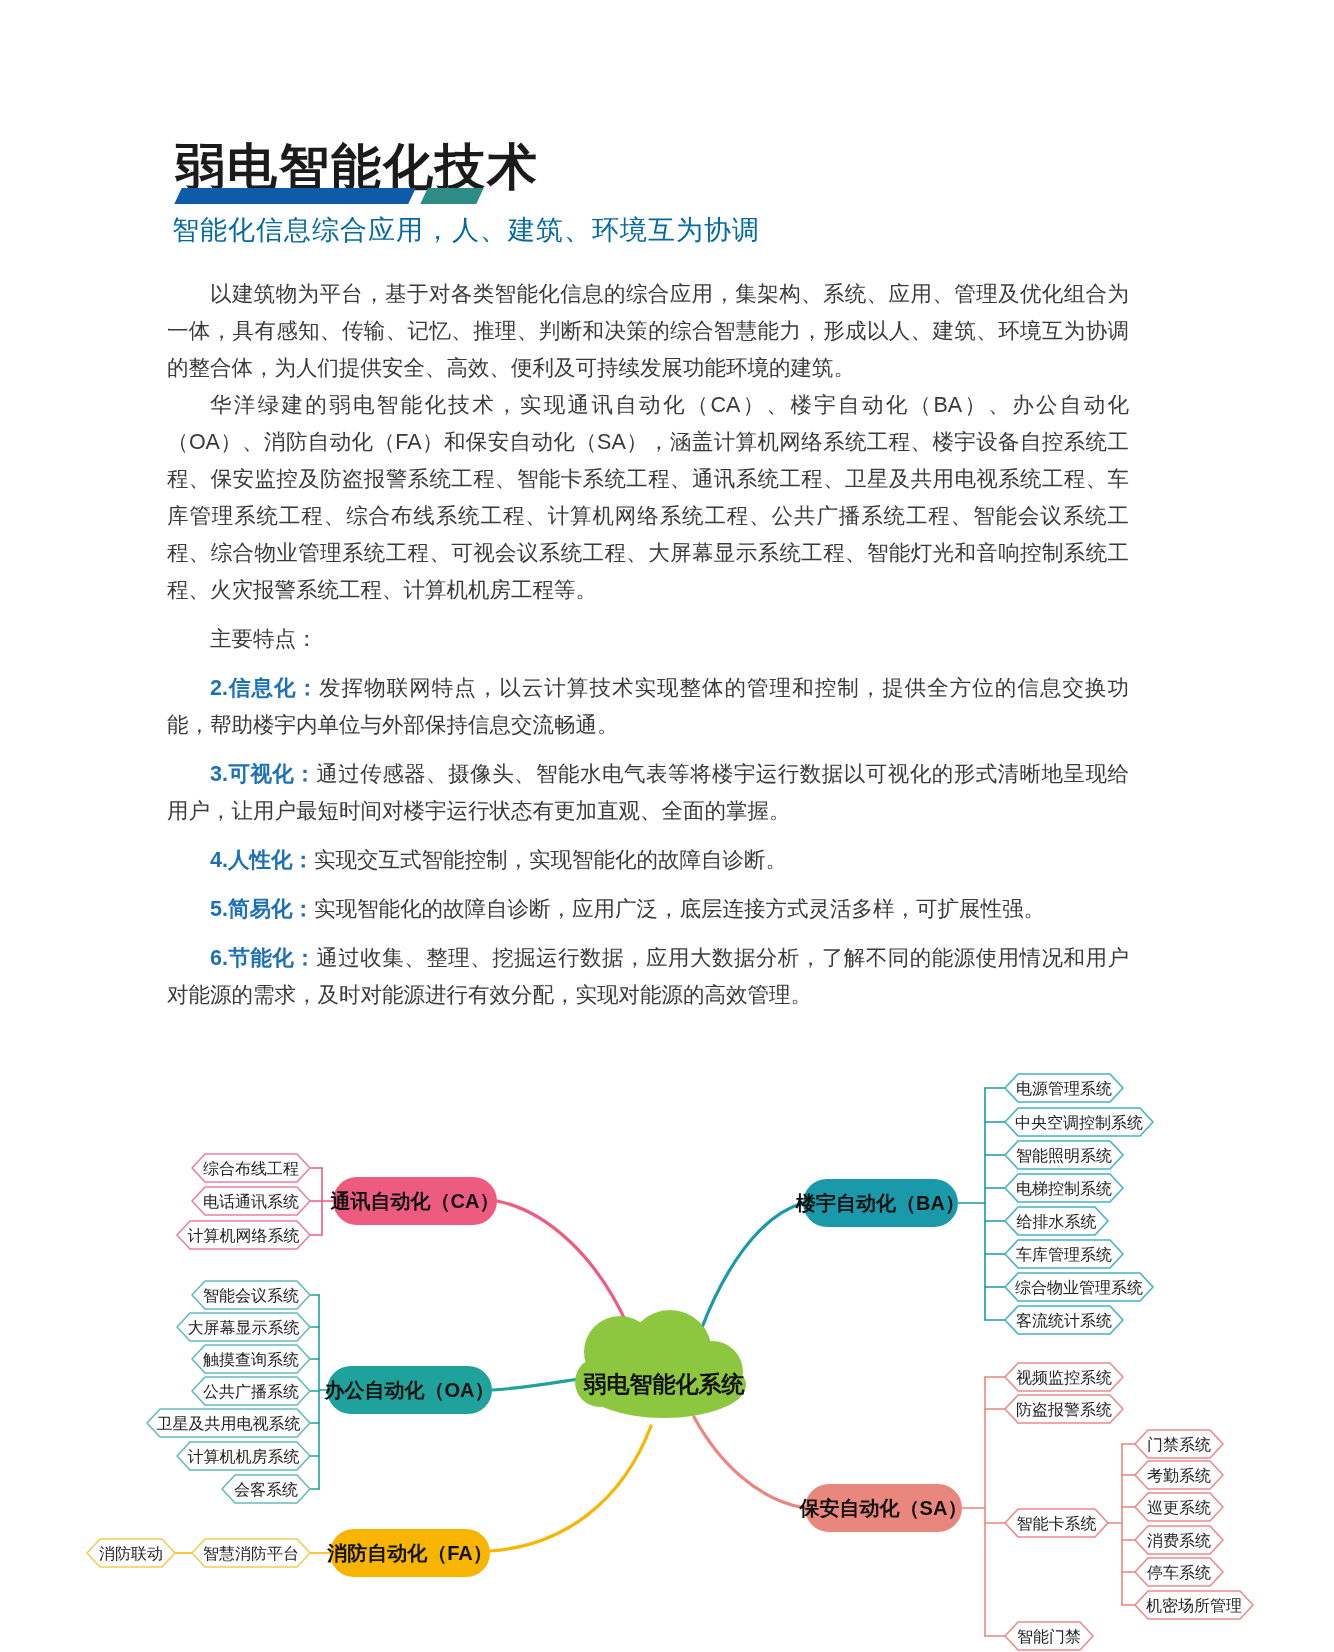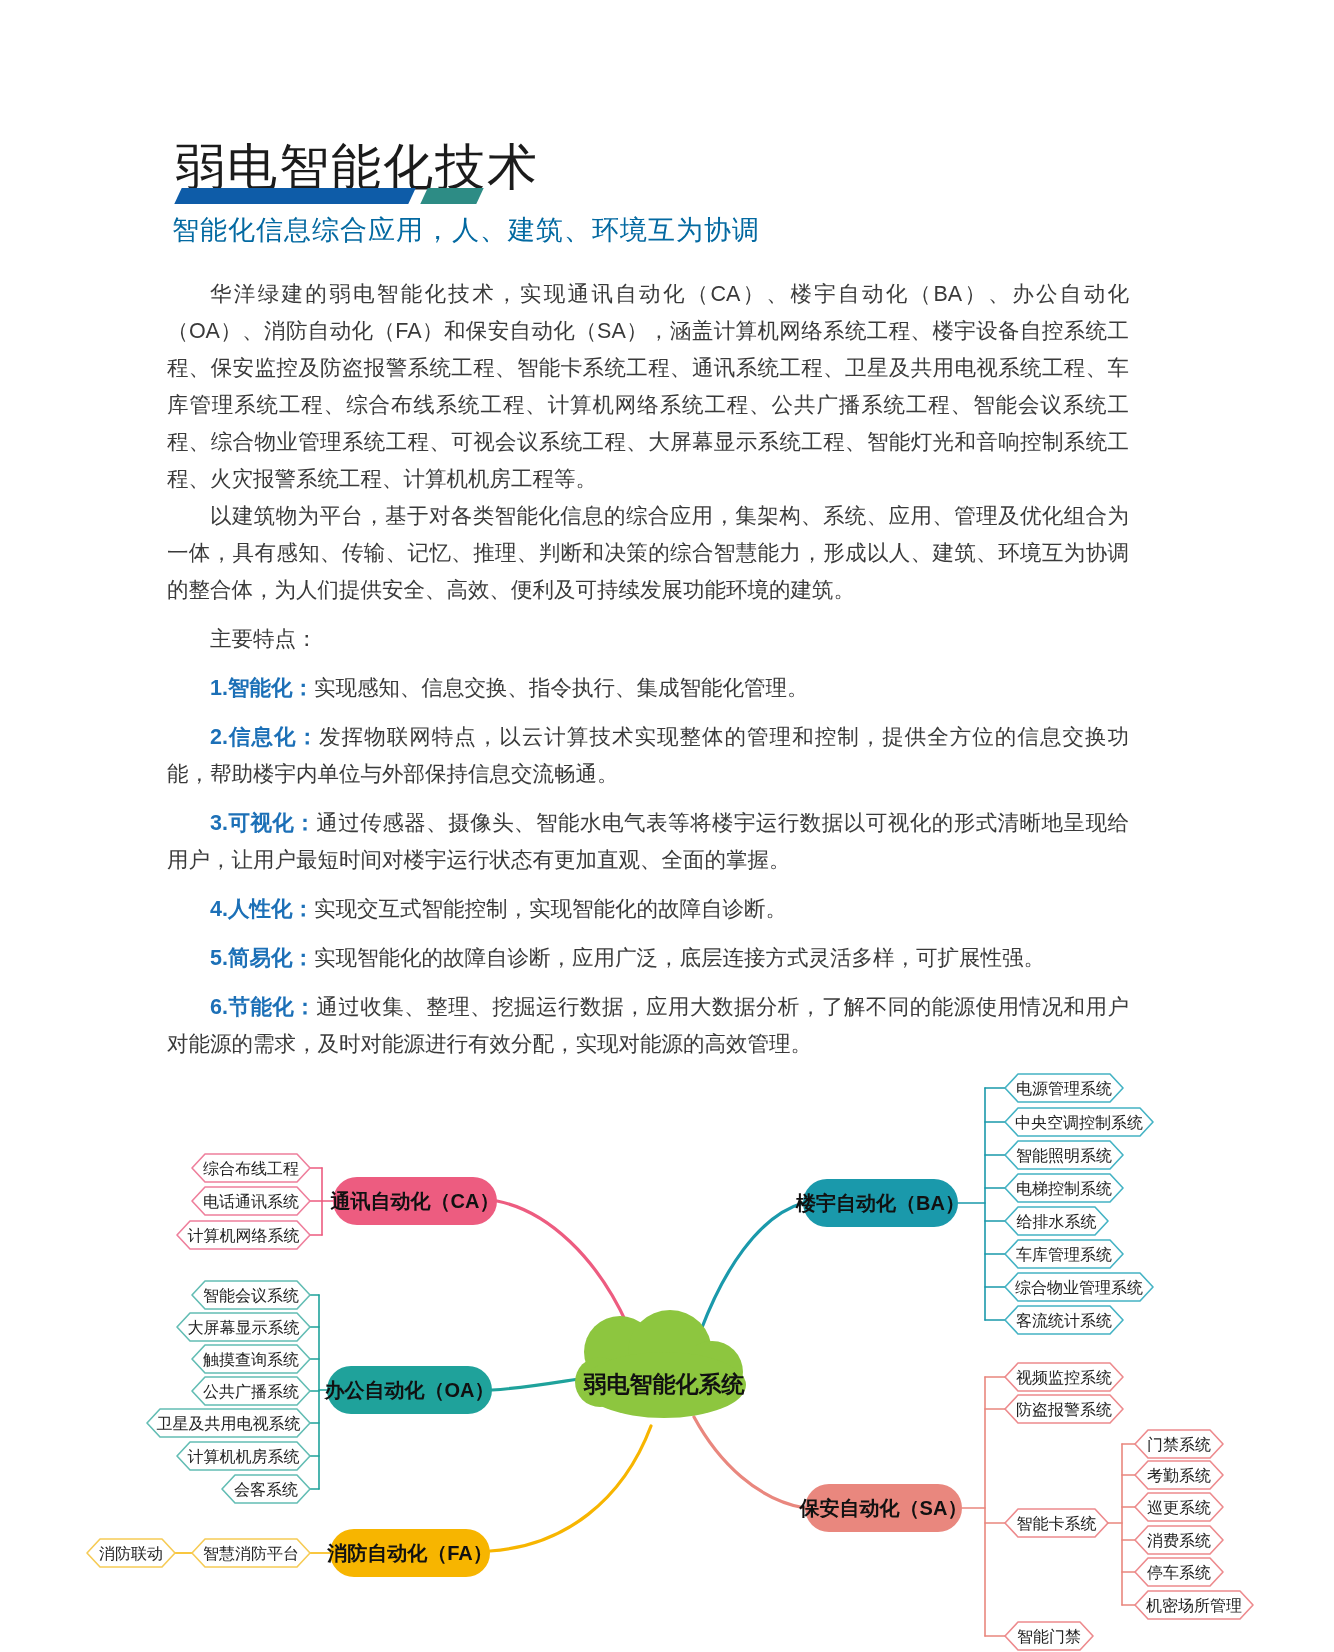--- a/index.html
+++ b/index.html
@@ -1,18 +1,18 @@
 <!DOCTYPE html>
 <html><head>
 <meta charset="utf-8">
 <style>
   html,body{margin:0;padding:0;background:#ffffff;}
   body{font-family:"Liberation Sans","DejaVu Sans",sans-serif;}
   .page{position:relative;width:1334px;height:1652px;background:#ffffff;overflow:hidden;}
-  .title{position:absolute;left:175px;top:100px;font-size:50px;font-weight:400;color:#1b1b1b;letter-spacing:2px;}
+  .title{position:absolute;left:175px;top:100px;font-size:50px;font-weight:700;color:#1b1b1b;letter-spacing:2px;}
   .rule{position:absolute;top:188px;height:16px;}
   .rule-blue{left:178px;width:234px;background:#0e5ca8;transform:skewX(-25deg);}
   .rule-teal{left:424px;width:56px;background:#2d8c85;transform:skewX(-25deg);}
   .subtitle{position:absolute;left:172px;top:212px;font-size:27px;color:#0369a1;letter-spacing:1px;}
   .bodytext{position:absolute;left:167px;top:276px;width:962px;font-size:21.5px;line-height:37px;color:#3a3a3a;text-align:justify;}
   .bodytext p{margin:0;text-indent:2em;}
   .bodytext p.gap{margin-top:12px;}
   .kw{color:#1c70b7;font-weight:bold;}
   .mindmap-svg{position:absolute;left:0;top:0;width:1334px;height:1652px;}
   .hex-label{font-size:16px;fill:#222222;}
@@ -25,24 +25,23 @@
 <div class="page">
 
   <h1 class="title">弱电智能化技术</h1>
 
   <div class="rule rule-blue"></div>
   <div class="rule rule-teal"></div>
 
   <div class="subtitle">智能化信息综合应用，人、建筑、环境互为协调</div>
 
   <div class="bodytext" id="bodytext">
+      <p>以建筑物为平台，基于对各类智能化信息的综合应用，集架构、系统、应用、管理及优化组合为一体，具有感知、传输、记忆、推理、判断和决策的综合智慧能力，形成以人、建筑、环境互为协调的整合体，为人们提供安全、高效、便利及可持续发展功能环境的建筑。</p>
       <p>华洋绿建的弱电智能化技术，实现通讯自动化（CA）、楼宇自动化（BA）、办公自动化（OA）、消防自动化（FA）和保安自动化（SA），涵盖计算机网络系统工程、楼宇设备自控系统工程、保安监控及防盗报警系统工程、智能卡系统工程、通讯系统工程、卫星及共用电视系统工程、车库管理系统工程、综合布线系统工程、计算机网络系统工程、公共广播系统工程、智能会议系统工程、综合物业管理系统工程、可视会议系统工程、大屏幕显示系统工程、智能灯光和音响控制系统工程、火灾报警系统工程、计算机机房工程等。</p>
-      <p>以建筑物为平台，基于对各类智能化信息的综合应用，集架构、系统、应用、管理及优化组合为一体，具有感知、传输、记忆、推理、判断和决策的综合智慧能力，形成以人、建筑、环境互为协调的整合体，为人们提供安全、高效、便利及可持续发展功能环境的建筑。</p>
       <p class="gap">主要特点：</p>
-      <p class="gap"><span class="kw">1.智能化：</span><span>实现感知、信息交换、指令执行、集成智能化管理。</span></p>
       <p class="gap"><span class="kw">2.信息化：</span><span>发挥物联网特点，以云计算技术实现整体的管理和控制，提供全方位的信息交换功能，帮助楼宇内单位与外部保持信息交流畅通。</span></p>
       <p class="gap"><span class="kw">3.可视化：</span><span>通过传感器、摄像头、智能水电气表等将楼宇运行数据以可视化的形式清晰地呈现给用户，让用户最短时间对楼宇运行状态有更加直观、全面的掌握。</span></p>
       <p class="gap"><span class="kw">4.人性化：</span><span>实现交互式智能控制，实现智能化的故障自诊断。</span></p>
       <p class="gap"><span class="kw">5.简易化：</span><span>实现智能化的故障自诊断，应用广泛，底层连接方式灵活多样，可扩展性强。</span></p>
       <p class="gap"><span class="kw">6.节能化：</span><span>通过收集、整理、挖掘运行数据，应用大数据分析，了解不同的能源使用情况和用户对能源的需求，及时对能源进行有效分配，实现对能源的高效管理。</span></p>
     </div>
 
   <svg class="mindmap-svg" id="mindmap" viewBox="0 0 1334 1652" xmlns="http://www.w3.org/2000/svg">
       <path d="M497,1201 C548,1211 597,1258 627,1324" fill="none" stroke="#ed5c80" stroke-width="3.2" stroke-linecap="round"></path>
       <path d="M492,1390 C525,1388 552,1383 585,1378" fill="none" stroke="#1fa29b" stroke-width="3.2" stroke-linecap="round"></path>

